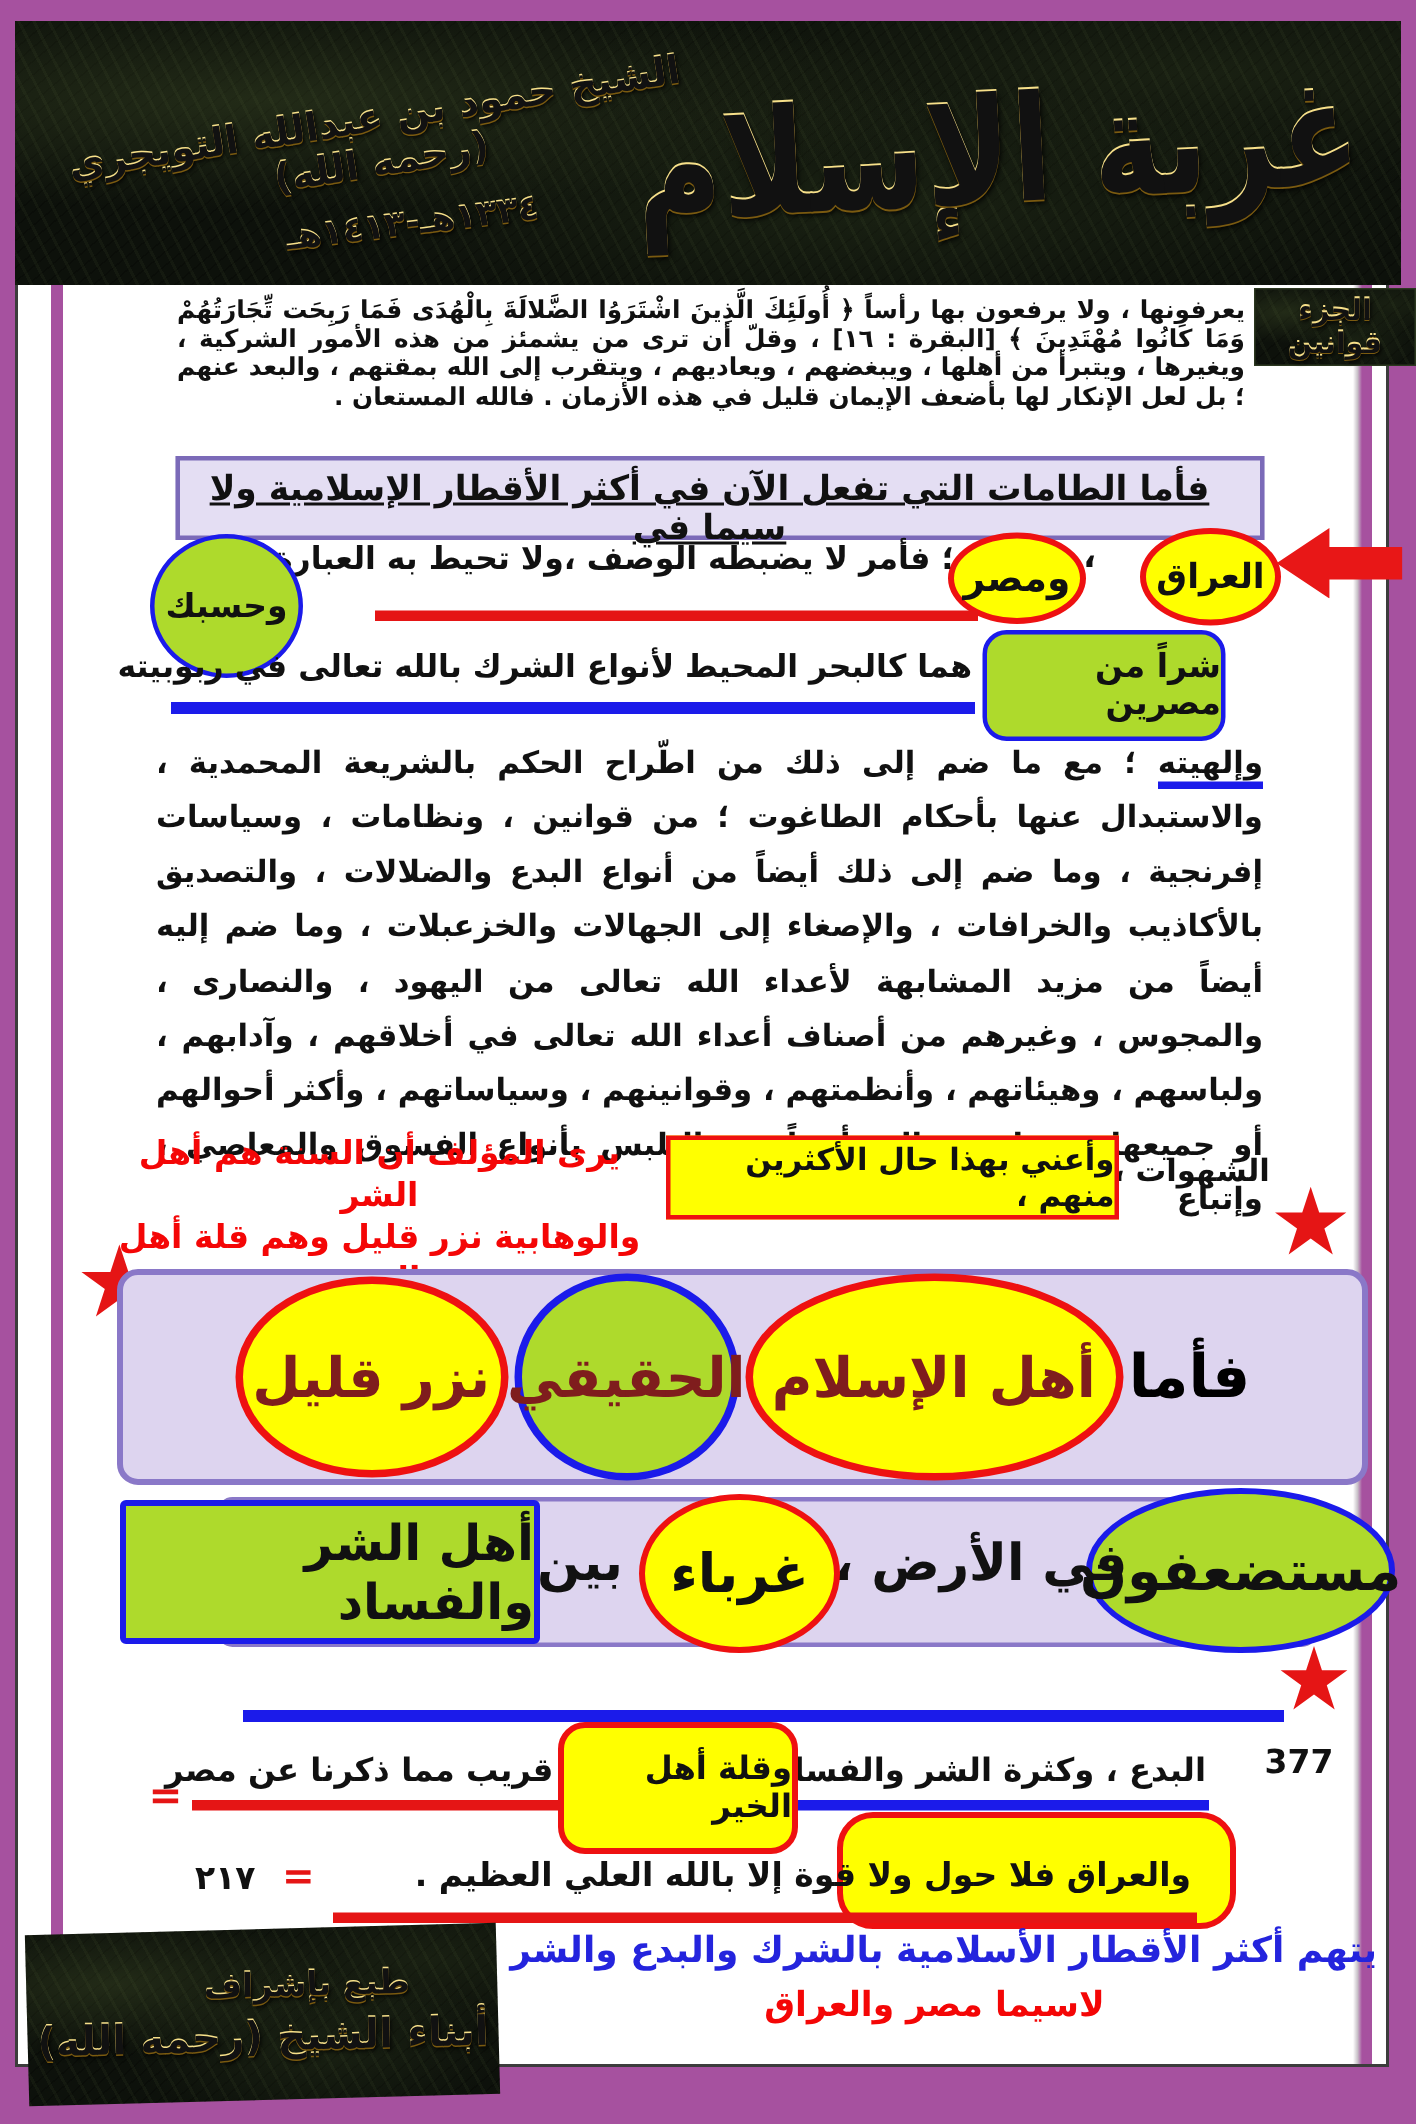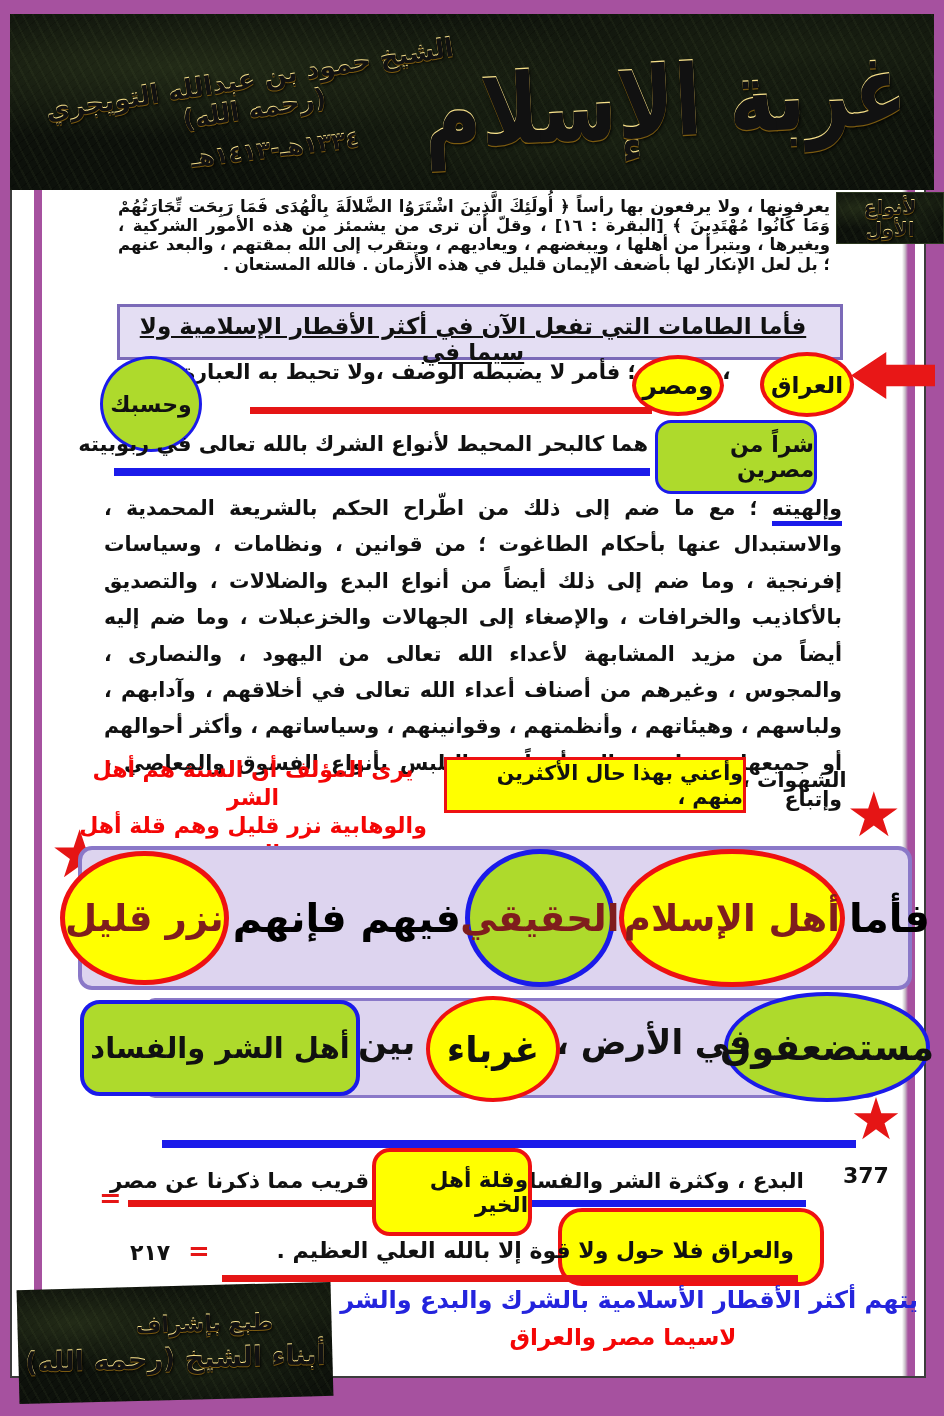--- a/index.html
+++ b/index.html
@@ -86,22 +86,22 @@
   #tokAhl{width:242px;height:128px;border-width:5px;}
   #tokHaqiqi{width:140px;height:128px;border-width:5px;}
   #tokNazr{width:172px;height:124px;border-width:5px;}
   #strip2{position:absolute;left:145px;top:998px;width:727px;height:94px;background:#ddd4ef;
           border:3px solid #8a78c8;border-radius:10px;}
   #mustadCircle{position:absolute;left:688px;top:992px;width:198px;height:102px;border-radius:50%;
                 border-width:4px;font-size:37px;}
   #fiAlard{position:absolute;left:556px;top:1022px;font-size:34px;font-weight:900;}
   #ghurabaCircle{position:absolute;left:426px;top:996px;width:126px;height:98px;font-size:36px;border-width:4px;}
   #bayn{position:absolute;left:358px;top:1022px;font-size:34px;font-weight:900;}
-  #ahlSharrBox{position:absolute;left:80px;top:1000px;width:272px;height:88px;border-radius:20px;
-               border-width:4px;font-size:29px;}
+  #ahlSharrBox{position:absolute;left:80px;top:1000px;width:272px;height:88px;border-radius:4px;
+               border-width:4px;font-size:33px;}
   
   #refLine{position:absolute;left:168px;top:1104px;width:688px;font-size:21.5px;font-weight:bold;
            white-space:nowrap;text-align:right;}
   #num216{position:absolute;left:843px;top:1163px;font-size:22px;font-weight:bold;}
   #segA{position:absolute;left:530px;top:1168px;width:274px;font-size:21.5px;font-weight:bold;
         white-space:nowrap;text-align:right;}
   #qillaBox{position:absolute;left:372px;top:1148px;width:152px;height:80px;background:#ffff00;
             border:4px solid #ee1111;border-radius:18px;display:flex;align-items:center;
             justify-content:center;font-size:21.5px;font-weight:bold;}
   #segB{position:absolute;left:133px;top:1168px;width:236px;font-size:21.5px;font-weight:bold;
@@ -125,21 +125,21 @@
 <div id="stage">
 
   <div id="sheet"></div>
 
   <div id="headerBanner" class="leather">
     <div id="bookTitle" class="gold ar">غربة الإسلام</div>
     <div id="authorName" class="gold ar">الشيخ حمود بن عبدالله التويجري (رحمه الله)</div>
     <div id="pubDates" class="gold ar">١٣٣٤هـ-١٤١٣هـ</div>
   </div>
 
-  <div id="volumeBadge" class="leather gold ar">لأنواع الأول</div>
+  <div id="volumeBadge" class="leather gold ar">الجزء قوانين</div>
 
   <div id="p1" class="ar">يعرفونها ، ولا يرفعون بها رأساً ﴿ أُولَئِكَ الَّذِينَ اشْتَرَوُا الضَّلالَةَ بِالْهُدَى فَمَا رَبِحَت تِّجَارَتُهُمْ وَمَا كَانُوا مُهْتَدِينَ ﴾ [البقرة : ١٦] ، وقلّ أن ترى من يشمئز من هذه الأمور الشركية ، ويغيرها ، ويتبرأ من أهلها ، ويبغضهم ، ويعاديهم ، ويتقرب إلى الله بمقتهم ، والبعد عنهم ؛ بل لعل الإنكار لها بأضعف الإيمان قليل في هذه الأزمان . فالله المستعان .</div>
 
   <div id="boxTamaat" class="ar">فأما الطامات التي تفعل الآن في أكثر الأقطار الإسلامية ولا سيما في</div>
 
   <div id="iraqCircle" class="yellowEllipse ar">العراق</div>
   <div id="comma1" class="ar">،</div>
   <div id="misrCircle" class="yellowEllipse ar">ومصر</div>
   <div id="line2rest" class="ar">؛ فأمر لا يضبطه الوصف ،ولا تحيط به العبارة ،</div>
   <div id="hasbukCircle" class="greenShape ar">وحسبك</div>
@@ -159,21 +159,20 @@
     <div>والوهابية نزر قليل وهم قلة أهل الخير</div>
   </div>
 
   <div id="star1" class="star">★</div>
   <div id="star2" class="star">★</div>
 
   <div id="display1">
     <span class="plain ar">فأما</span>
     <span id="tokAhl" class="yellowEllipse ar">أهل الإسلام</span>
     <span id="tokHaqiqi" class="greenShape ar">الحقيقي</span>
-    <span class="plain ar">فيهم فإنهم</span>
     <span id="tokNazr" class="yellowEllipse ar">نزر قليل</span>
   </div>
 
   <div id="strip2"></div>
   <div id="mustadCircle" class="greenShape ar" style="font-weight:900;margin-left:36px;">مستضعفون</div>
   <div id="fiAlard" class="ar">في الأرض ،</div>
   <div id="ghurabaCircle" class="yellowEllipse ar" style="font-weight:900;">غرباء</div>
   <div id="bayn" class="ar">بين</div>
   <div id="ahlSharrBox" class="greenShape ar" style="font-weight:900;">أهل الشر والفساد</div>
 

